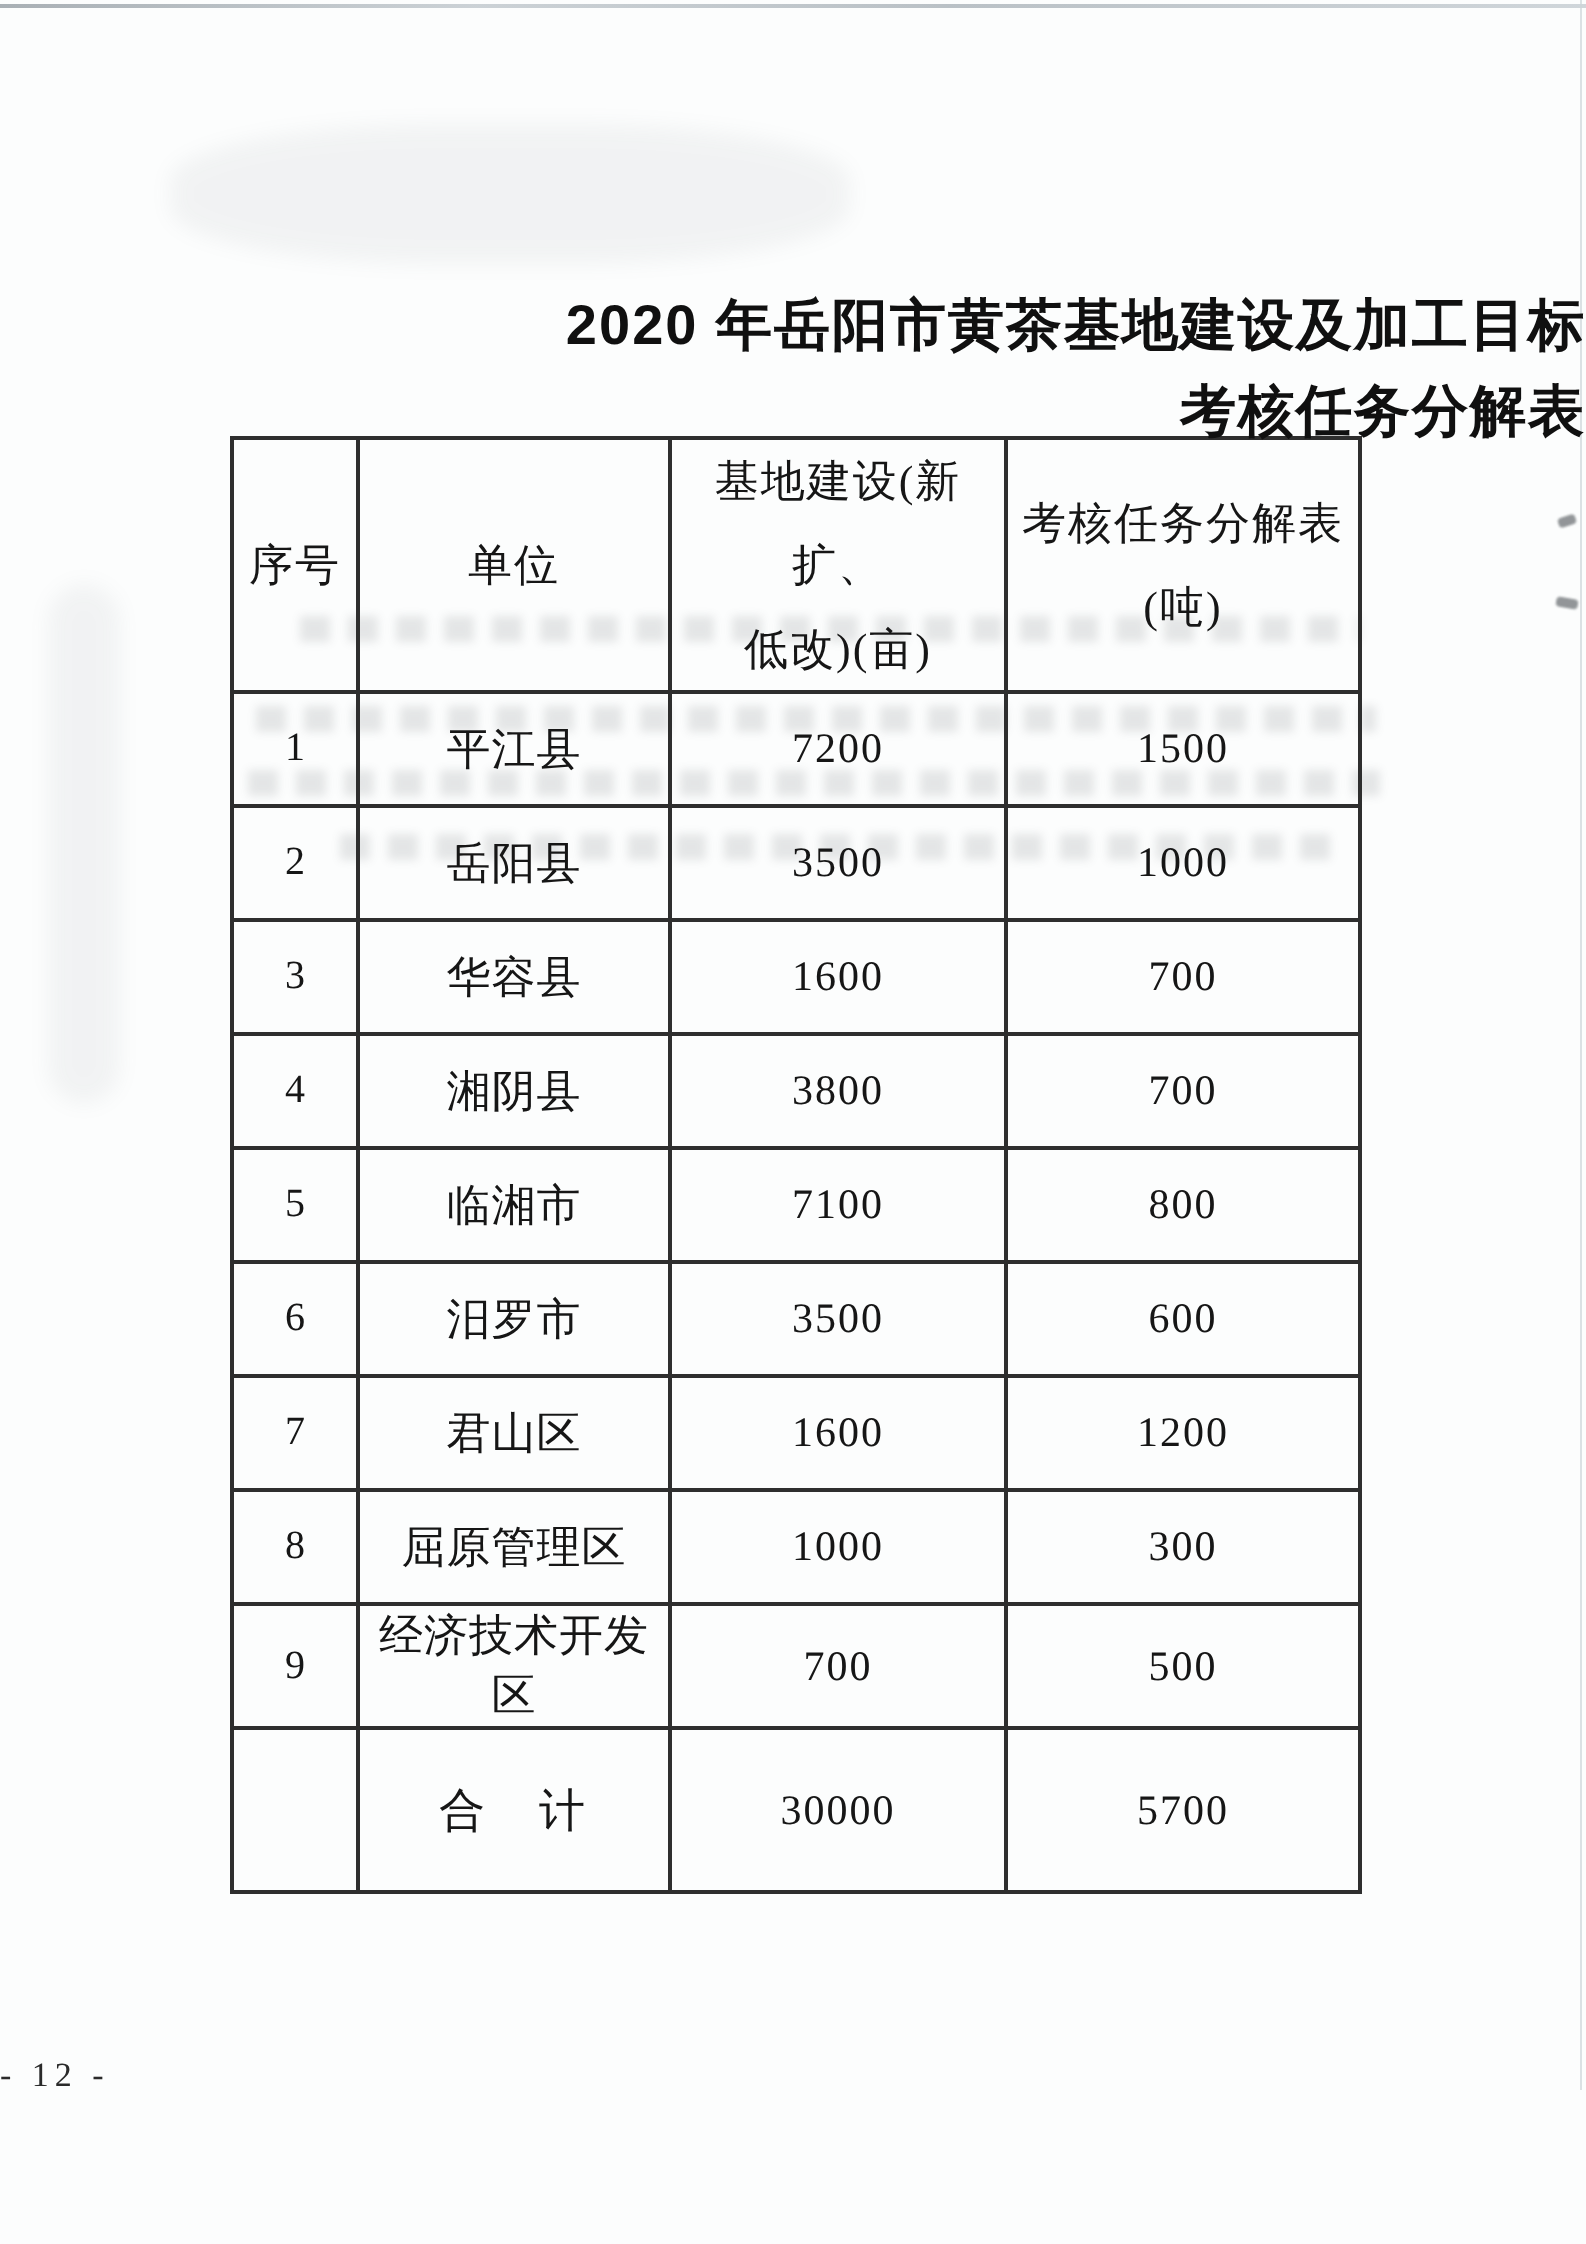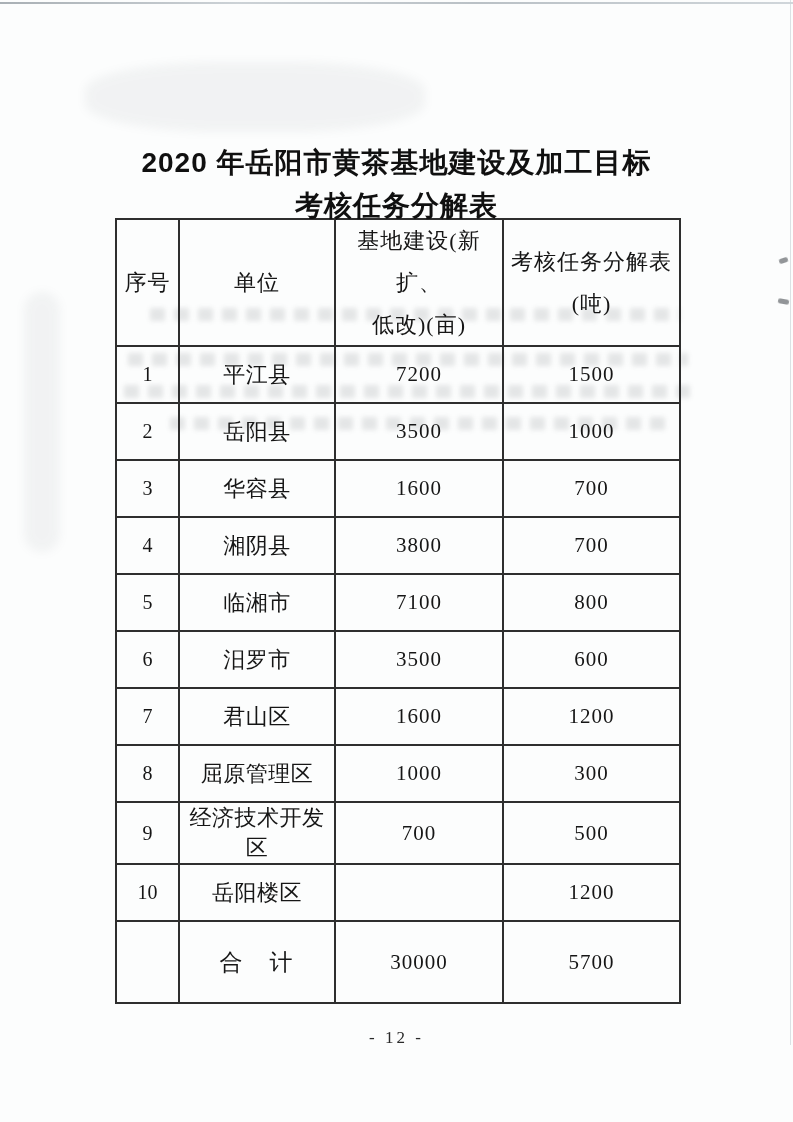--- a/index.html
+++ b/index.html
@@ -31,21 +31,21 @@
   .s2{left:24px;top:292px;width:36px;height:260px;border-radius:18px;}
   
   .title{
     position:absolute;top:141px;left:0;width:100%;
     text-align:center;
     font-family:"Liberation Sans","DejaVu Sans",sans-serif;
     font-weight:700;font-size:28px;line-height:1.55;
     letter-spacing:1px;color:#101010;
     z-index:2;margin:0;
   }
-  .title span{display:block;}
+  .title span{display:block;text-align:right;}
   
   table.tbl{
     position:absolute;left:115px;top:218px;
     width:564px;height:727px;
     border-collapse:collapse;table-layout:fixed;
     z-index:1;background:transparent;
   }
   .tbl col.c1{width:63px;} .tbl col.c2{width:156px;}
   .tbl col.c3{width:168px;} .tbl col.c4{width:177px;}
   .tbl th,.tbl td{
@@ -58,21 +58,21 @@
   .tbl tbody tr{height:57px;}
   .tbl tbody tr.total-row{height:82px;}
   .hcell{font-size:22px;letter-spacing:1px;line-height:1.9;}
   .seq{font-size:20px;}
   .unit{font-size:22px;letter-spacing:0.5px;border-radius:17px;}
   .num{font-size:21px;letter-spacing:1px;margin-left:26px;}
   .total-label{font-size:23px;letter-spacing:2px;}
   
   .pageno{
     position:absolute;top:1028px;left:0;width:100%;
-    text-align:center;font-size:17px;letter-spacing:3px;color:#2a2a2a;
+    text-align:left;font-size:17px;letter-spacing:3px;color:#2a2a2a;
     z-index:2;
   }
 </style>
 </head>
 <body>
 
 <div class="page">
 
   <div class="edge-top"></div>
   <div class="edge-right"></div>
@@ -159,26 +159,20 @@
         <td class="unit">屈原管理区</td>
         <td class="num">1000</td>
         <td class="num">300</td>
       </tr>
       <tr>
         <td class="seq">9</td>
         <td class="unit">经济技术开发区</td>
         <td class="num">700</td>
         <td class="num">500</td>
       </tr>
-      <tr>
-        <td class="seq">10</td>
-        <td class="unit">岳阳楼区</td>
-        <td class="num"></td>
-        <td class="num">1200</td>
-      </tr>
       <tr class="total-row">
         <td class="seq"></td>
         <td class="total-label">合　计</td>
         <td class="num">30000</td>
         <td class="num">5700</td>
       </tr>
     </tbody>
   </table>
 
   <div class="pageno">- 12 -</div>

